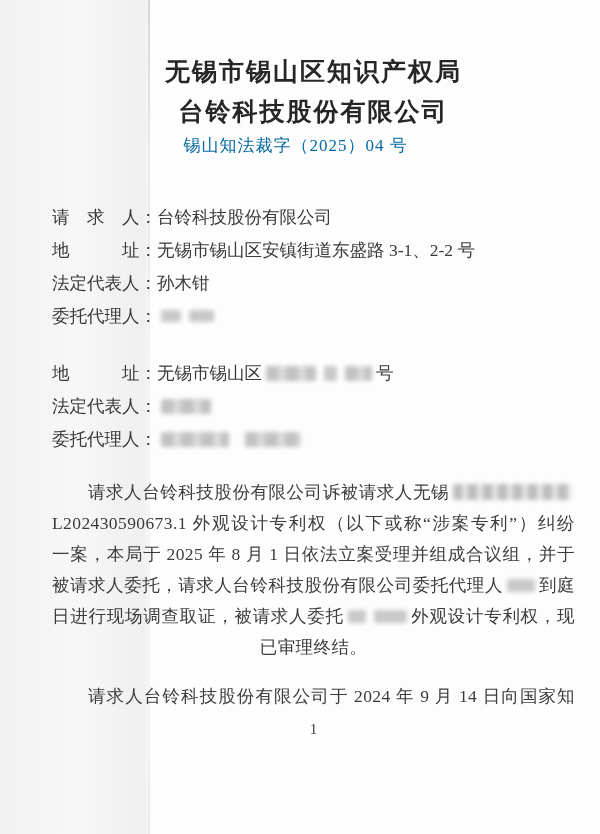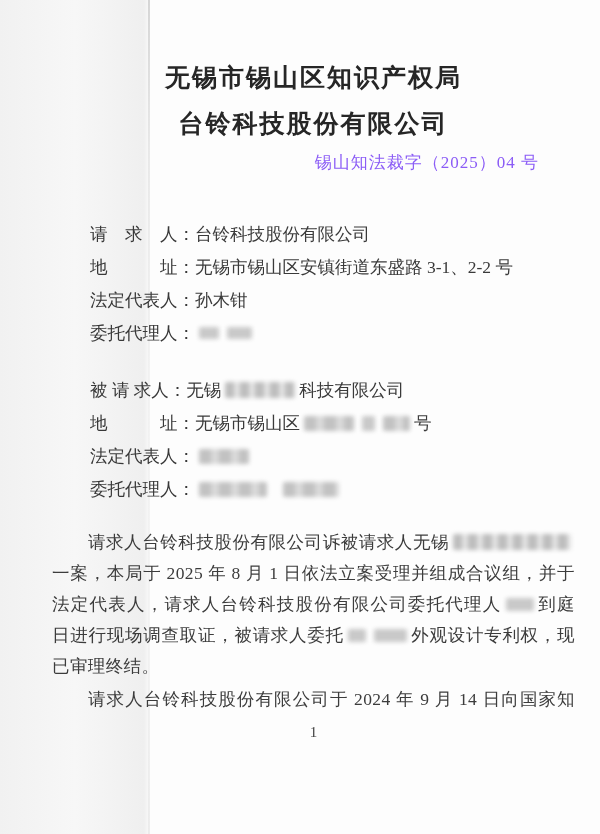--- a/index.html
+++ b/index.html
@@ -14,35 +14,35 @@
   }
   .crease {
     position:absolute; left:148px; top:0; width:2px; height:100%;
     background:linear-gradient(to bottom,
       rgba(185,185,185,.55) 0, rgba(195,195,195,.30) 18%,
       rgba(200,200,200,.14) 45%, rgba(200,200,200,.12) 75%,
       rgba(190,190,190,.22) 100%);
   }
   .content { position:relative; padding:48px 25px 0 52px; }
   .title {
-    margin:12px; font-family:"Liberation Sans","DejaVu Sans",sans-serif;
+    margin:6px; font-family:"Liberation Sans","DejaVu Sans",sans-serif;
     font-weight:bold; font-size:25px; line-height:34px; letter-spacing:2px;
     text-align:center; color:#262626;
   }
   .docnum {
     font-size:17px; line-height:22px; margin-top:7px; padding-right:36px;
-    text-align:right; color:#8b5cf6; letter-spacing:1px;
+    text-align:center; color:#0369a1; letter-spacing:1px;
   }
-  .fields { margin-top:44px; font-size:17.5px; color:#3a3a3a;margin-left:38px; }
+  .fields { margin-top:44px; font-size:17.5px; color:#3a3a3a; }
   .fields.second { margin-top:24px; }
   .frow { height:33px; line-height:33px; white-space:nowrap; }
   .flabel { color:#383838; }
   .para { margin-top:21px; font-size:17.5px; color:#3c3c3c; }
-  .para.second { margin-top:2px; }
-  .bl { height:31px; line-height:31px; letter-spacing:.4px; }
+  .para.second { margin-top:18px; }
+  .bl { height:31px; line-height:31px; letter-spacing:.4px;text-align:center; }
   .jl { text-align:justify; text-align-last:justify; }
   .ind { padding-left:36px; }
   .rd {
     display:inline-block; height:13px; background:#c9c9c9; border-radius:2px;
     filter:blur(2.2px); vertical-align:middle; margin:0 4px 3px 4px;
   }
   .rd.ghost {
     height:16px;
     background:repeating-linear-gradient(90deg,#bdbdbd 0 9px,#e2e2e2 9px 15px);
   }
@@ -75,37 +75,35 @@
       <div class="frow">
         <span class="flabel">法定代表人：</span><span>孙木钳</span>
       </div>
       <div class="frow">
         <span class="flabel">委托代理人：</span><span class="rd" style="width:20px;height:12px"></span><span class="rd" style="width:25px;height:12px"></span>
       </div>
     </div>
 
     <div class="fields second">
       <div class="frow">
-        <span class="flabel">被 请 求人：</span><span>无锡</span><span class="rd ghost" style="width:70px"></span><span>科技有限公司</span>
-      </div>
-      <div class="frow">
         <span class="flabel">地　　　址：</span><span>无锡市锡山区</span><span class="rd mottle" style="width:50px"></span><span class="rd" style="width:13px;height:15px"></span><span class="rd mottle" style="width:27px"></span><span>号</span>
       </div>
       <div class="frow">
         <span class="flabel">法定代表人：</span><span class="rd mottle" style="width:50px"></span>
       </div>
       <div class="frow">
         <span class="flabel">委托代理人：</span><span class="rd mottle" style="width:68px"></span><span class="rd mottle" style="width:56px;margin-left:12px"></span>
       </div>
     </div>
 
     <div class="para">
       <div class="bl jl ind"><span>请求人台铃科技股份有限公司诉被请求人无锡</span><span class="rd ghost" style="width:118px"></span></div>
+      <div class="bl jl">L202430590673.1 外观设计专利权（以下或称“涉案专利”）纠纷</div>
       <div class="bl jl">一案，本局于 2025 年 8 月 1 日依法立案受理并组成合议组，并于</div>
-      <div class="bl jl"><span>法定代表人，请求人台铃科技股份有限公司委托代理人</span><span class="rd" style="width:28px"></span><span>到庭</span></div>
+      <div class="bl jl"><span>被请求人委托，请求人台铃科技股份有限公司委托代理人</span><span class="rd" style="width:28px"></span><span>到庭</span></div>
       <div class="bl jl"><span>日进行现场调查取证，被请求人委托</span><span class="rd" style="width:18px"></span><span class="rd" style="width:33px"></span><span>外观设计专利权，现</span></div>
       <div class="bl">已审理终结。</div>
     </div>
 
     <div class="para second">
       <div class="bl jl ind">请求人台铃科技股份有限公司于 2024 年 9 月 14 日向国家知</div>
     </div>
 
     <div class="pagenum">1</div>
 

